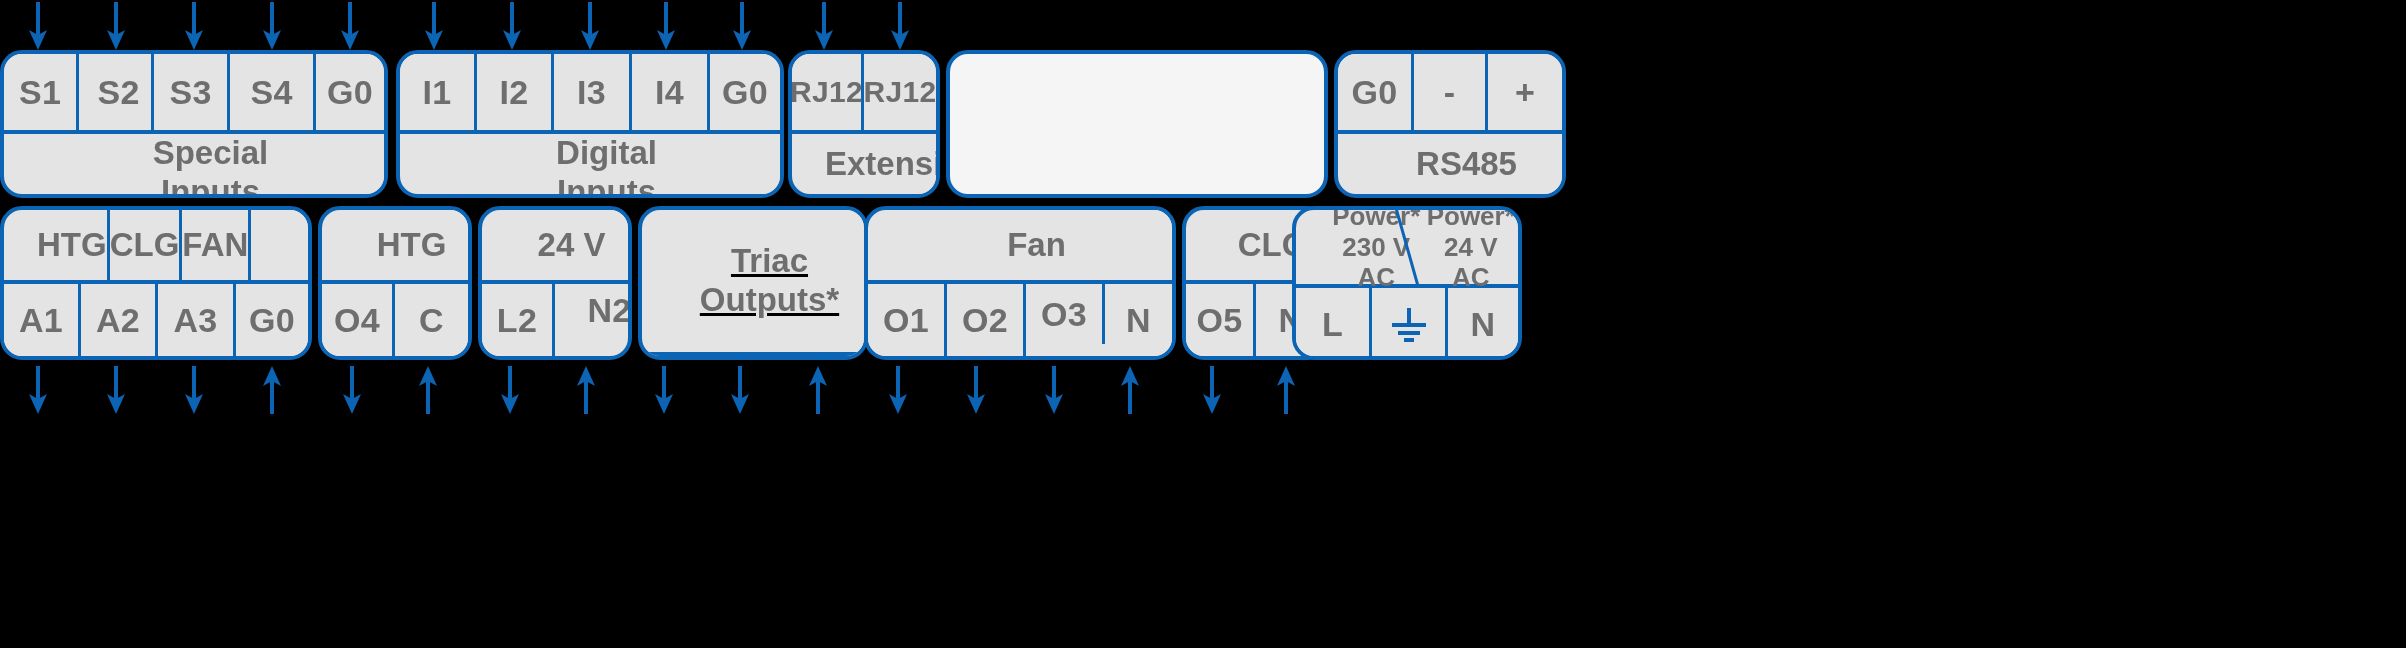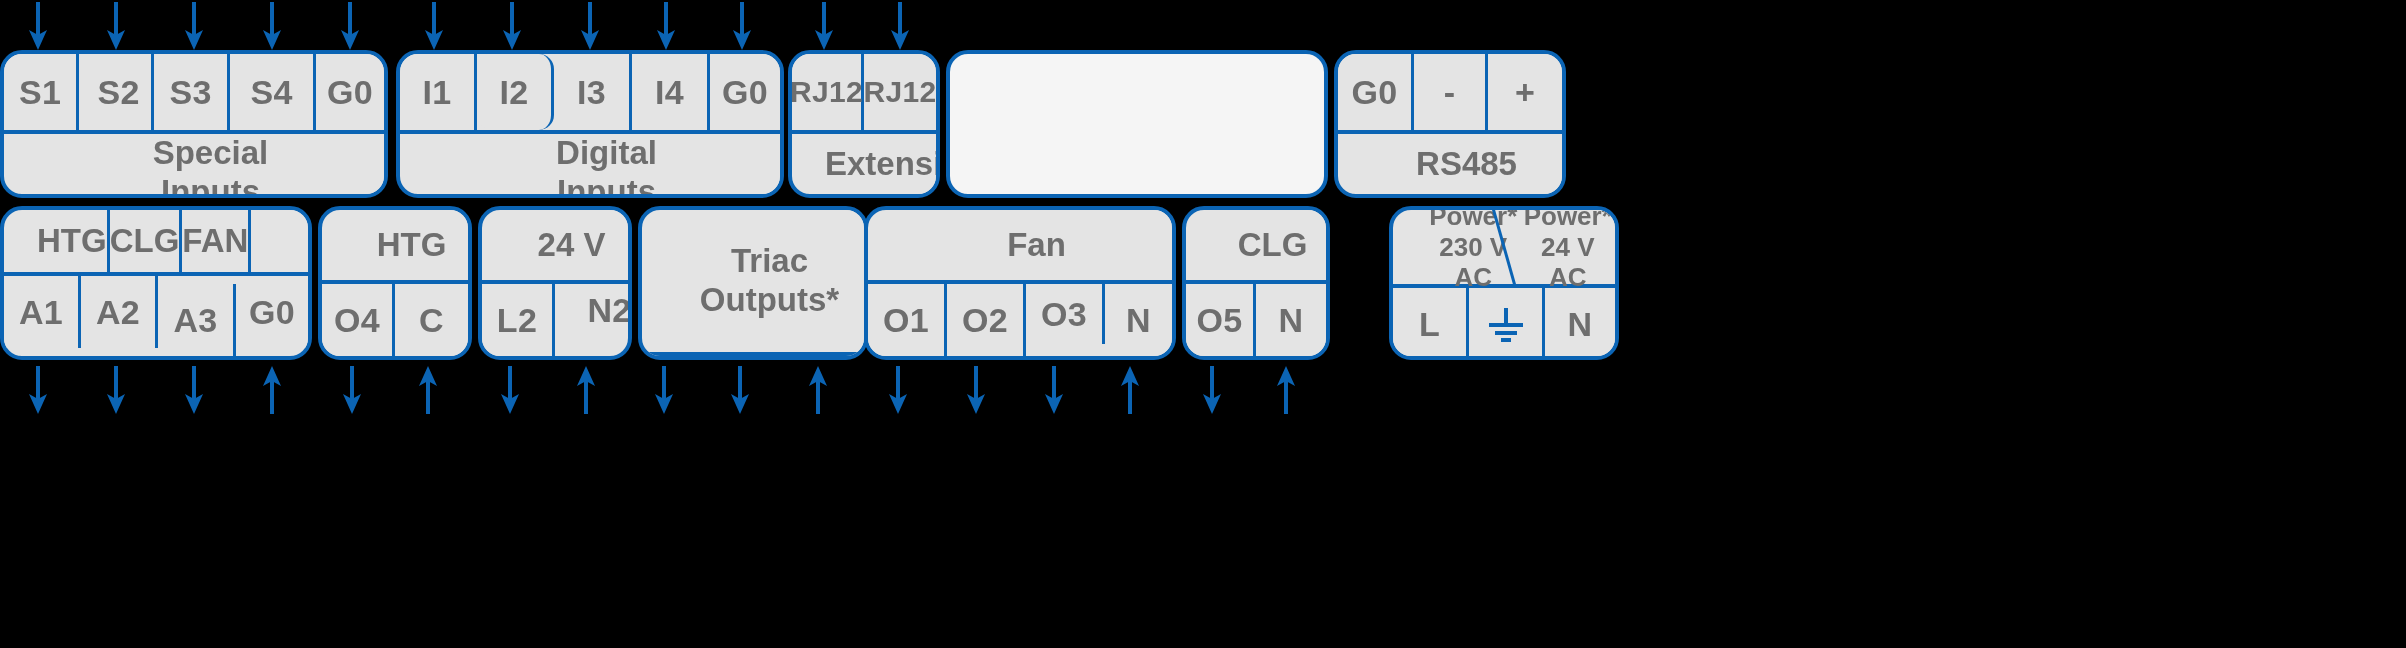--- a/index.html
+++ b/index.html
@@ -155,21 +155,21 @@
     </div>
     <div class="divider"></div>
     <div class="labelrow">
       <div class="grouplabel">Special<br>Inputs</div>
     </div>
   </div>
 
   <div class="group" style="left:396px;top:50px;width:388px;height:148px;">
     <div class="row-cells">
       <div class="cell" style="width:77px;height:76px;">I1</div>
-      <div class="cell" style="width:77px;height:76px;border-radius:15px;">I2</div>
+      <div class="cell" style="width:77px;height:76px;">I2</div>
       <div class="cell" style="width:78px;height:76px;">I3</div>
       <div class="cell" style="width:78px;height:76px;">I4</div>
       <div class="cell" style="width:70px;height:76px;">G0</div>
     </div>
     <div class="divider"></div>
     <div class="labelrow">
       <div class="grouplabel">Digital<br>Inputs</div>
     </div>
   </div>
 
@@ -202,21 +202,21 @@
     <div class="labelrow" style="height:74px;">
       <div class="grouplabel" style="width:77px;">HTG</div>
       <div class="grouplabel" style="width:77px;">CLG</div>
       <div class="grouplabel" style="width:78px;">FAN</div>
       <div class="grouplabel" style="width:72px;"></div>
     </div>
     <div class="divider"></div>
     <div class="row-cells">
       <div class="cell" style="width:77px;height:72px;">A1</div>
       <div class="cell" style="width:77px;height:72px;">A2</div>
-      <div class="cell" style="width:78px;height:72px;margin-top:8px;">A3</div>
+      <div class="cell" style="width:78px;height:72px;">A3</div>
       <div class="cell" style="width:72px;height:72px;">G0</div>
     </div>
   </div>
 
   <div class="group" style="left:318px;top:206px;width:154px;height:154px;">
     <div class="labelrow" style="height:74px;">
       <div class="grouplabel">HTG</div>
     </div>
     <div class="divider"></div>
     <div class="row-cells">
@@ -230,21 +230,21 @@
       <div class="grouplabel">24 V</div>
     </div>
     <div class="divider"></div>
     <div class="row-cells">
       <div class="cell" style="width:73px;height:72px;">L2</div>
       <div class="cell" style="width:73px;height:52px;padding-left:36px;">N2</div>
     </div>
   </div>
 
   <div class="group" style="left:638px;top:206px;width:230px;height:154px;">
-    <div class="labelrow" style="height:78px;">
+    <div class="labelrow" style="height:78px;text-decoration:underline;">
       <div class="grouplabel">Triac<br>Outputs*</div>
     </div>
     <div class="divider"></div>
   </div>
 
   <div class="group" style="left:864px;top:206px;width:312px;height:154px;">
     <div class="labelrow" style="height:74px;">
       <div class="grouplabel">Fan</div>
     </div>
     <div class="divider"></div>
@@ -260,21 +260,21 @@
     <div class="labelrow" style="height:74px;">
       <div class="grouplabel">CLG</div>
     </div>
     <div class="divider"></div>
     <div class="row-cells">
       <div class="cell" style="width:70px;height:72px;">O5</div>
       <div class="cell" style="width:70px;height:72px;">N</div>
     </div>
   </div>
 
-  <div class="group" style="left:1389px;top:206px;width:230px;height:154px;">
+  <div class="group" style="left:1292px;top:206px;width:230px;height:154px;">
     <div class="labelrow" style="height:74px;position:relative;">
       <div class="grouplabel" style="width:113px;font-size:26px;border-right:none;">Power*<br>230 V AC</div>
       <div class="grouplabel" style="width:113px;font-size:26px;border-right:none;">Power*<br>24 V AC</div>
       <svg style="position:absolute;left:0;top:0;width:226px;height:74px;pointer-events:none;">
         <line x1="122" y1="76" x2="100" y2="-2" stroke="#0B64B4" stroke-width="3"></line>
       </svg>
     </div>
     <div class="divider"></div>
     <div class="row-cells">
       <div class="cell" style="width:76px;height:72px;">L</div>

